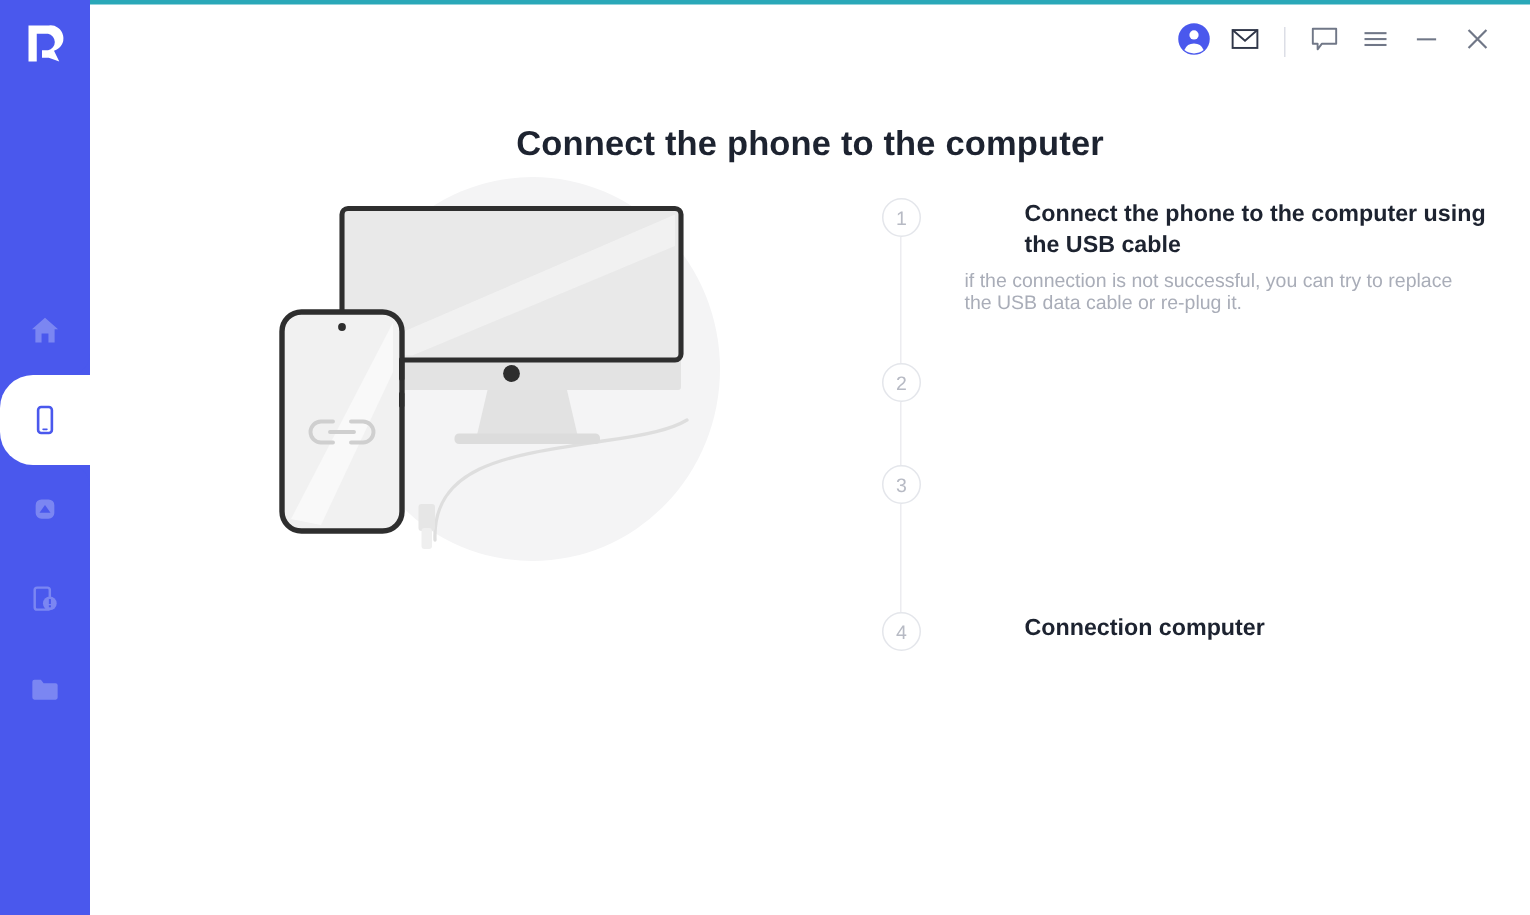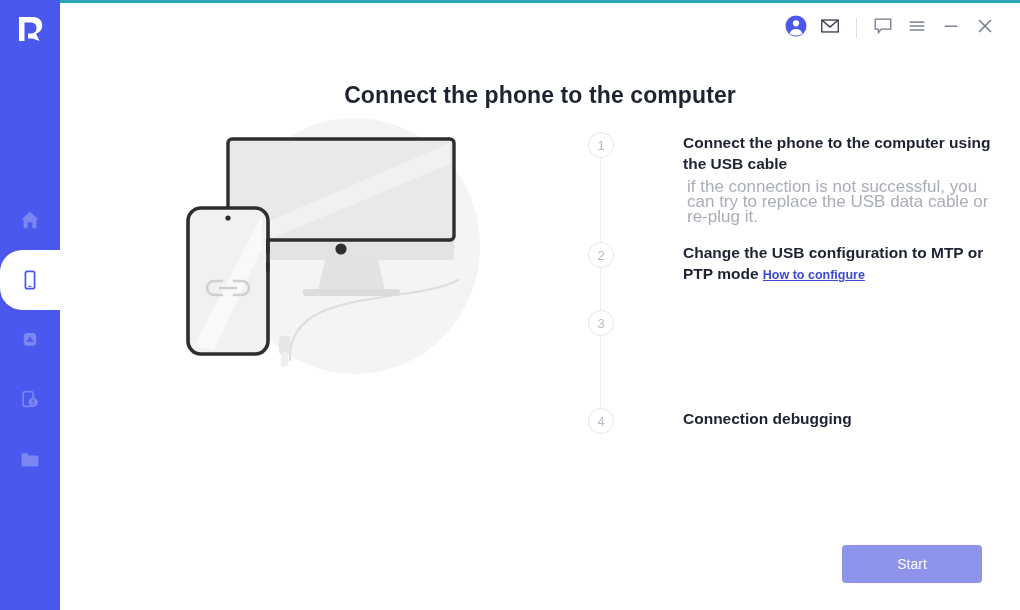--- a/index.html
+++ b/index.html
@@ -196,25 +196,24 @@
     color: #3b4ad6;
     font-size: 12.5px;
     font-weight: bold;
     text-decoration: underline;
     cursor: pointer;
     white-space: nowrap;
   }
 
   .step-desc {
     margin-top: 5px;
-    font-size: 17px;
+    font-size: 13px;
     color: #a9adb8;
     line-height: 15px;
     max-width: 335px;
-    margin-left: 44px;
   }
 
   
   .start-btn {
     position: absolute;
     left: 782px;
     top: 545px;
     width: 140px;
     height: 38px;
     background: #8e93ec;
@@ -391,35 +390,30 @@
       <div class="step s1">
         <div class="step-line"></div>
         <div class="step-bullet">1</div>
         <div class="step-title">Connect the phone to the computer using the USB cable</div>
         <div class="step-desc">if the connection is not successful, you can try to replace the USB data cable or re-plug it.</div>
       </div>
 
       <div class="step s2">
         <div class="step-line"></div>
         <div class="step-bullet">2</div>
-        <div class="step-title">
-          <span>Change the USB configuration to MTP or PTP mode</span>
-          <span class="step-link">How to configure</span>
-        </div>
       </div>
 
       <div class="step s3">
         <div class="step-line"></div>
         <div class="step-bullet">3</div>
       </div>
 
       <div class="step s4">
 
         <div class="step-bullet">4</div>
-        <div class="step-title">Connection debugging</div>
+        <div class="step-title">Connection computer</div>
       </div>
 
     </div>
 
-    <button class="start-btn">Start</button>
 
   </div>
 </div>
 
 </body></html>

